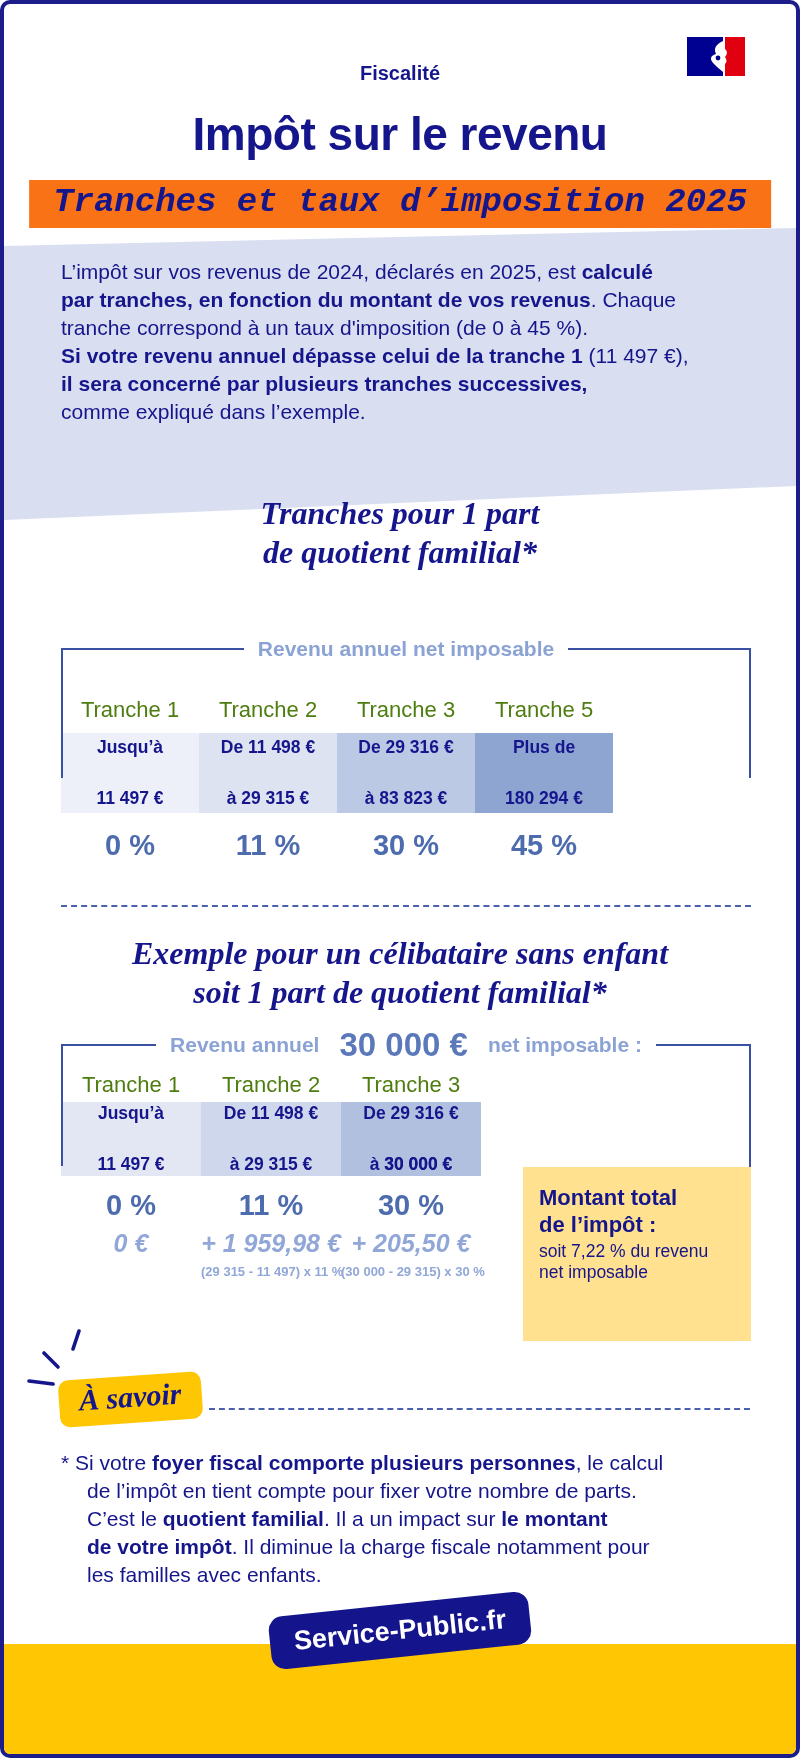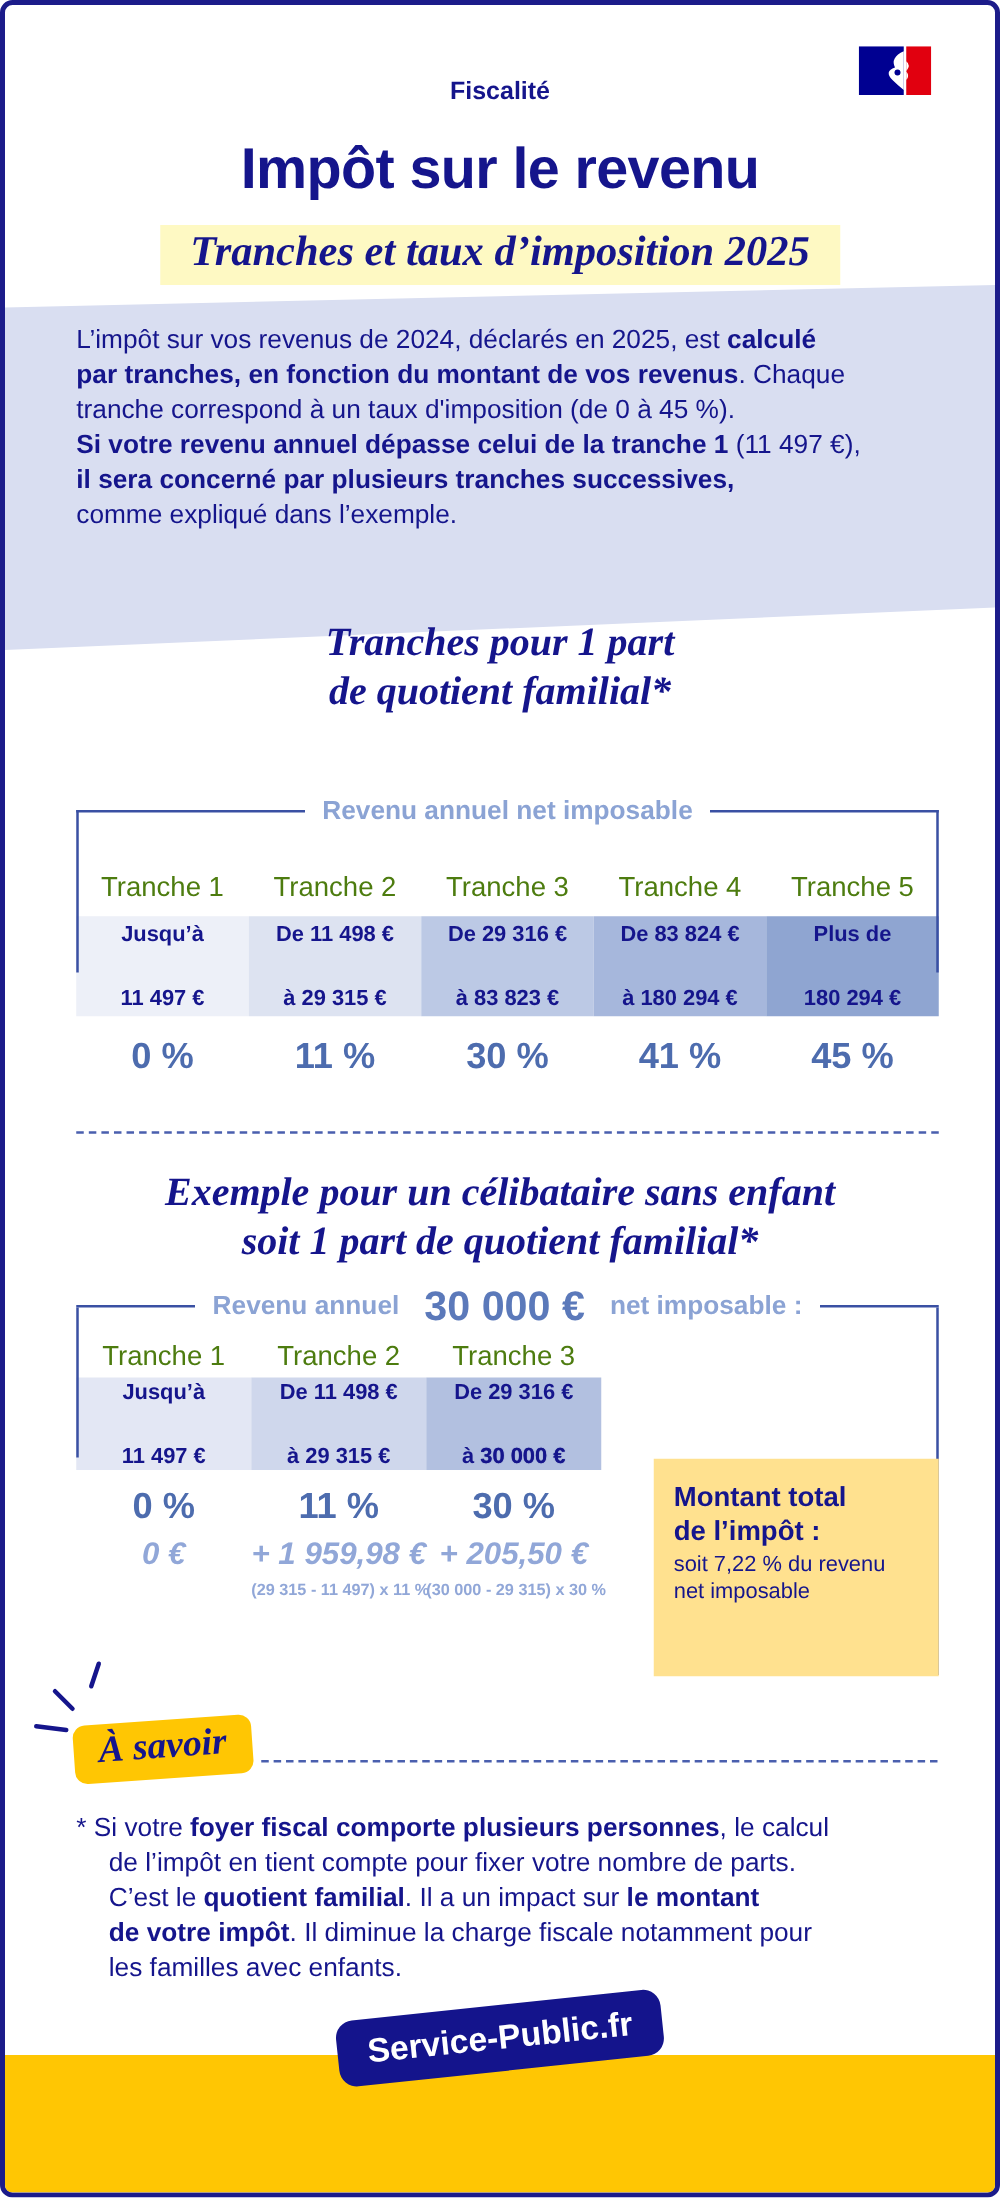--- a/index.html
+++ b/index.html
@@ -80,21 +80,21 @@
 
   <svg class="flag" viewBox="0 0 58 39" xmlns="http://www.w3.org/2000/svg">
     <rect x="0" y="0" width="36" height="39" fill="#000091"></rect>
     <rect x="38" y="0" width="20" height="39" fill="#e1000f"></rect>
     <path d="M36 4 q-11 5 -7 13 q-9 3 -2 10 q4 4 9 8 l0 -31 z" fill="#ffffff"></path>
     <path d="M38 12 q4 3 0 8 q3 4 0 7 z" fill="#ffffff"></path>
     <circle cx="31" cy="21" r="2.4" fill="#000091"></circle>
   </svg>
   <div class="category">Fiscalité</div>
   <div class="title">Impôt sur le revenu</div>
-  <div class="banner" style="background: #fef9c3;">Tranches et taux d’imposition 2025</div>
+  <div class="banner" style="background: #f97316; font-family: Liberation Mono, monospace;">Tranches et taux d’imposition 2025</div>
 
   <div class="panel" style="background: rgb(217, 222, 241);"></div>
   <div class="intro">
       <div><span>L’impôt sur vos revenus de 2024, déclarés en 2025, est </span><span class="b">calculé</span></div>
       <div><span class="b">par tranches, en fonction du montant de vos revenus</span><span>. Chaque</span></div>
       <div><span>tranche correspond à un taux d'imposition (de 0 à 45 %).</span></div>
       <div><span class="b">Si votre revenu annuel dépasse celui de la tranche 1</span><span> (11 497 €),</span></div>
       <div><span class="b">il sera concerné par plusieurs tranches successives,</span></div>
       <div><span>comme expliqué dans l’exemple.</span></div>
     </div>
@@ -129,28 +129,20 @@
         </div>
         <div class="rate">11 %</div>
       </div>
       <div class="col">
         <div class="tr-label">Tranche 3</div>
         <div class="cell" style="background: rgb(188, 201, 229);">
           <div>De 29 316 €</div>
           <div>à 83 823 €</div>
         </div>
         <div class="rate">30 %</div>
-      </div>
-      <div class="col">
-        <div class="tr-label">Tranche 4</div>
-        <div class="cell" style="background: rgb(166, 183, 220);">
-          <div>De 83 824 €</div>
-          <div>à 180 294 €</div>
-        </div>
-        <div class="rate">41 %</div>
       </div>
       <div class="col">
         <div class="tr-label">Tranche 5</div>
         <div class="cell" style="background: rgb(143, 165, 209);">
           <div>Plus de</div>
           <div>180 294 €</div>
         </div>
         <div class="rate">45 %</div>
       </div>
     </div>

